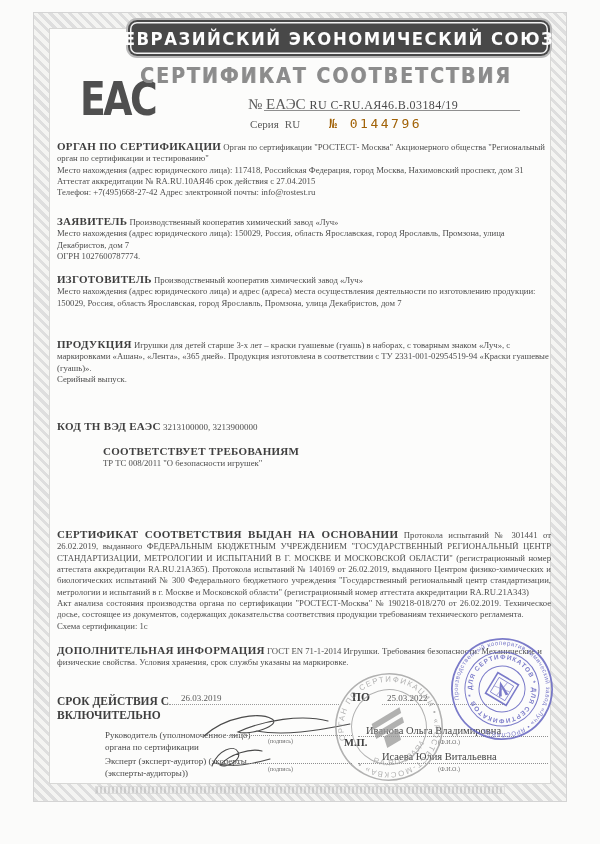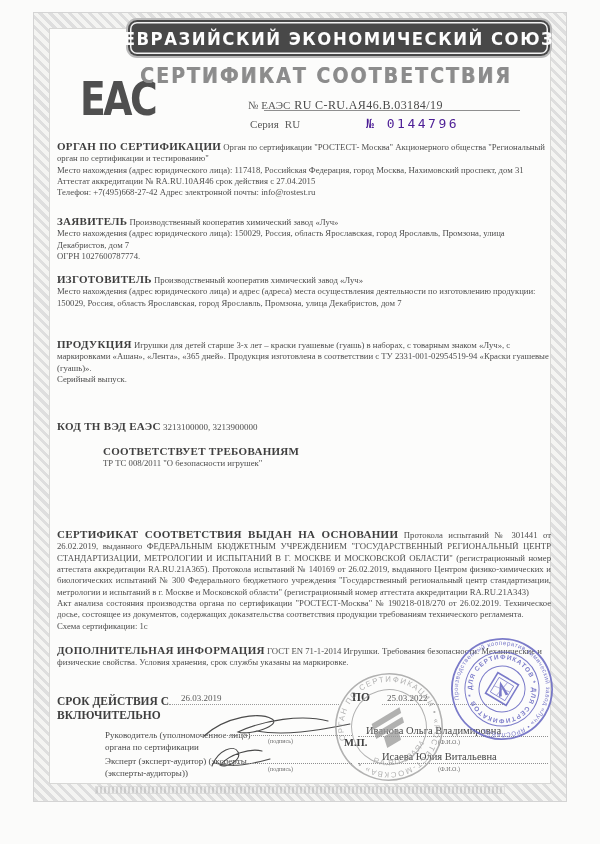--- a/index.html
+++ b/index.html
@@ -47,28 +47,28 @@
     transform:scale(.82,1.0); transform-origin:left top; line-height:1;
   }
   
   .cert-title {
     position:absolute; left:140px; top:64px; width:330px; text-align:center;
     font-family:"DejaVu Sans", sans-serif; font-weight:bold; font-size:19px;
     color:#8c8c8c; letter-spacing:2px; white-space:nowrap;
     text-shadow:.6px .6px 0 #a8a8a8; transform:scaleY(1.08);
   }
   .numline { position:absolute; left:248px; top:95px; white-space:nowrap; }
-  .numline .pref { font-size:11px; color:#5a5a5a; }
+  .numline .pref { font-size:15px; color:#5a5a5a; }
   .numline .val  { font-size:12px; color:#4a4a4a; letter-spacing:.4px; }
   .num-underline { position:absolute; left:264px; top:110px; width:256px; border-bottom:1px solid #8f8f8f; }
   .series-line { position:absolute; left:250px; top:116px; white-space:nowrap; font-size:11px; color:#5a5a5a; }
   .series-line .reg { margin-left:6px; color:#616161; }
   .series-num {
-    margin-left:66px; font-family:"DejaVu Sans Mono", monospace;
-    font-size:13px; letter-spacing:2.5px; color:#4c1d95;
+    margin-left:29px; font-family:"DejaVu Sans Mono", monospace;
+    font-size:13px; letter-spacing:2.5px; color:#a16207;
   }
   
   .block { position:absolute; left:57px; width:494px; font-size:8.7px; line-height:1.3; color:#4e4e4e; }
   .block .h1 { font-size:11px; font-weight:bold; color:#3f3f3f; letter-spacing:.3px; }
   .t { color:#4e4e4e; }
   .b-org { top:139px; }
   .b-app { top:214px; }
   .b-man { top:272px; }
   .b-prod { top:337px; }
   .b-code { top:419px; }

